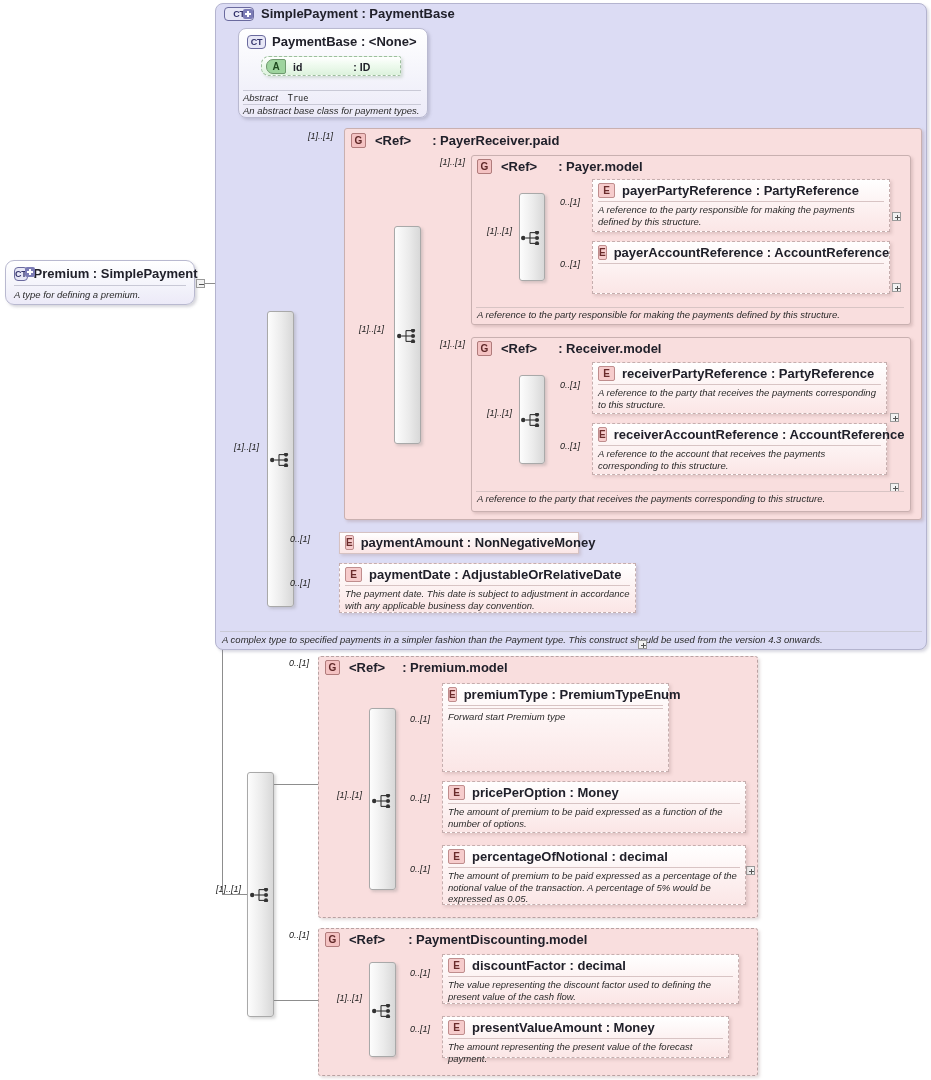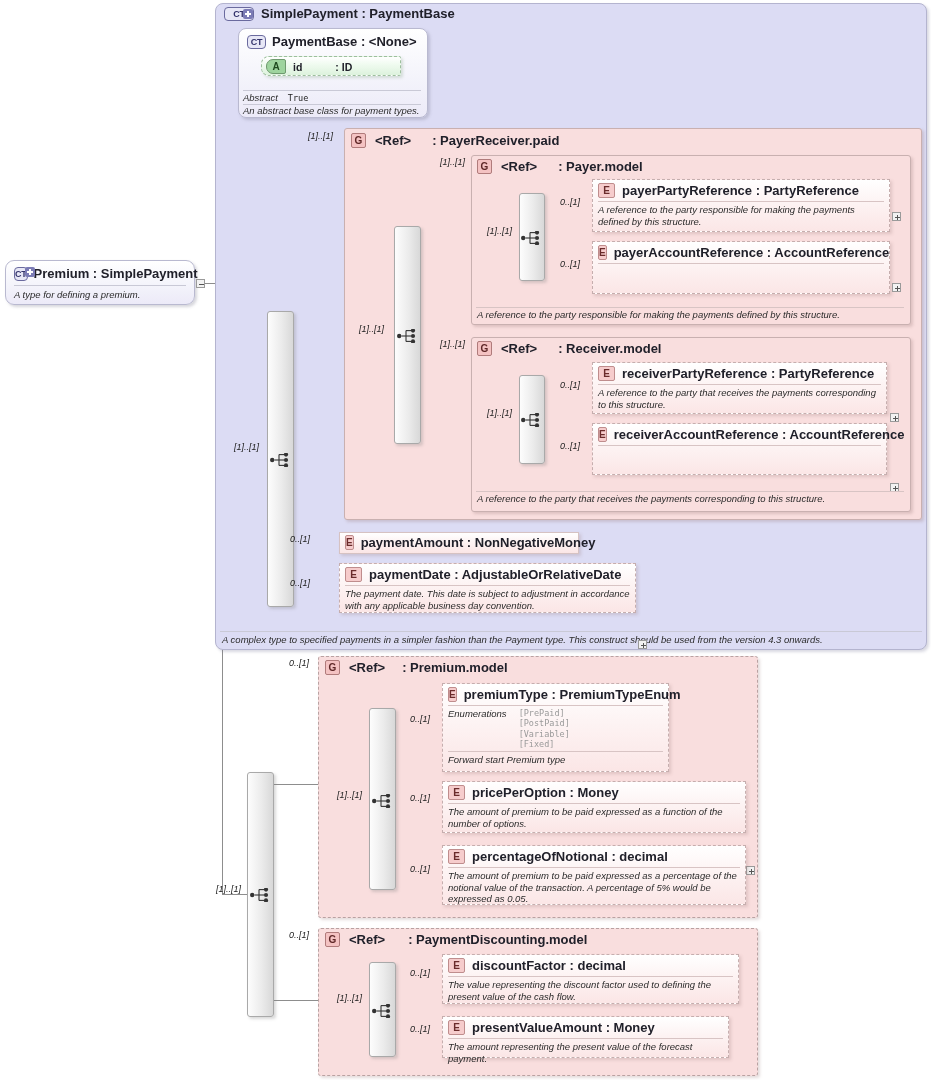--- a/index.html
+++ b/index.html
@@ -222,21 +222,21 @@
   <div style="display:flex;align-items:center;gap:6px;">
     <span class="badge badge-ct plain">CT</span>
     <span class="title">PaymentBase : &lt;None&gt;</span>
   </div>
 </div>
 
 <div class="abs attr-box" style="left:261px;top:56px;width:140px;height:20px;">
   <div style="display:flex;align-items:center;gap:7px;padding:2px 4px;">
     <span class="badge badge-a">A</span>
     <span class="title" style="font-size:10.5px;">id</span>
-    <span class="title" style="font-size:10.5px;margin-left:26px;">: ID</span>
+    <span class="title" style="font-size:10.5px;margin-left:44px;">: ID</span>
   </div>
 </div>
 <div class="abs hr" style="left:243px;top:90px;width:178px;"></div>
 <div class="abs" style="left:243px;top:92px;display:flex;gap:10px;align-items:baseline;">
   <span class="enum-label">Abstract</span>
   <span style="font-size:8.5px;font-family:'DejaVu Sans Mono',monospace;color:#222;">True</span>
 </div>
 <div class="abs hr" style="left:243px;top:104px;width:178px;"></div>
 <div class="abs desc" style="left:243px;top:105px;width:180px;">An abstract base class for payment types.</div>
 
@@ -357,20 +357,21 @@
 </div>
 <div class="abs exp" style="left:890px;top:386px;"></div>
 
 <div class="abs card" style="left:560px;top:441px;">0..[1]</div>
 <div class="abs elem-box dashed" style="left:592px;top:423px;width:295px;height:52px;padding:3px 5px;">
   <div style="display:flex;align-items:center;gap:7px;">
     <span class="badge badge-e">E</span>
     <span class="title">receiverAccountReference : AccountReference</span>
   </div>
   <div class="hr-pink" style="margin:3px 0 2px;"></div>
+  <div class="desc">A reference to the account that receives the payments corresponding to this structure.</div>
 </div>
 <div class="abs exp" style="left:890px;top:447px;"></div>
 
 <div class="abs hr-pink" style="left:476px;top:491px;width:428px;"></div>
 <div class="abs desc" style="left:477px;top:493px;width:430px;">A reference to the party that receives the payments corresponding to this structure.</div>
 
 <div class="abs card" style="left:290px;top:534px;">0..[1]</div>
 <div class="abs elem-box" style="left:339px;top:532px;width:240px;height:22px;padding:2px 5px;">
   <div style="display:flex;align-items:center;gap:7px;">
     <span class="badge badge-e">E</span>
@@ -427,29 +428,20 @@
 </div>
 <div class="abs card" style="left:337px;top:790px;">[1]..[1]</div>
 
 <div class="abs card" style="left:410px;top:714px;">0..[1]</div>
 <div class="abs elem-box dashed" style="left:442px;top:683px;width:227px;height:89px;padding:3px 5px;">
   <div style="display:flex;align-items:center;gap:7px;">
     <span class="badge badge-e">E</span>
     <span class="title">premiumType : PremiumTypeEnum</span>
   </div>
   <div class="hr-pink" style="margin:3px 0 2px;"></div>
-  <div style="display:flex;gap:12px;">
-    <span class="enum-label">Enumerations</span>
-    <div>
-      <div class="enum-val">[PrePaid]</div>
-      <div class="enum-val">[PostPaid]</div>
-      <div class="enum-val">[Variable]</div>
-      <div class="enum-val">[Fixed]</div>
-    </div>
-  </div>
   <div class="hr-pink" style="margin:2px 0 2px;"></div>
   <div class="desc">Forward start Premium type</div>
 </div>
 
 <div class="abs card" style="left:410px;top:793px;">0..[1]</div>
 <div class="abs elem-box dashed" style="left:442px;top:781px;width:304px;height:52px;padding:3px 5px;">
   <div style="display:flex;align-items:center;gap:7px;">
     <span class="badge badge-e">E</span>
     <span class="title">pricePerOption : Money</span>
   </div>

